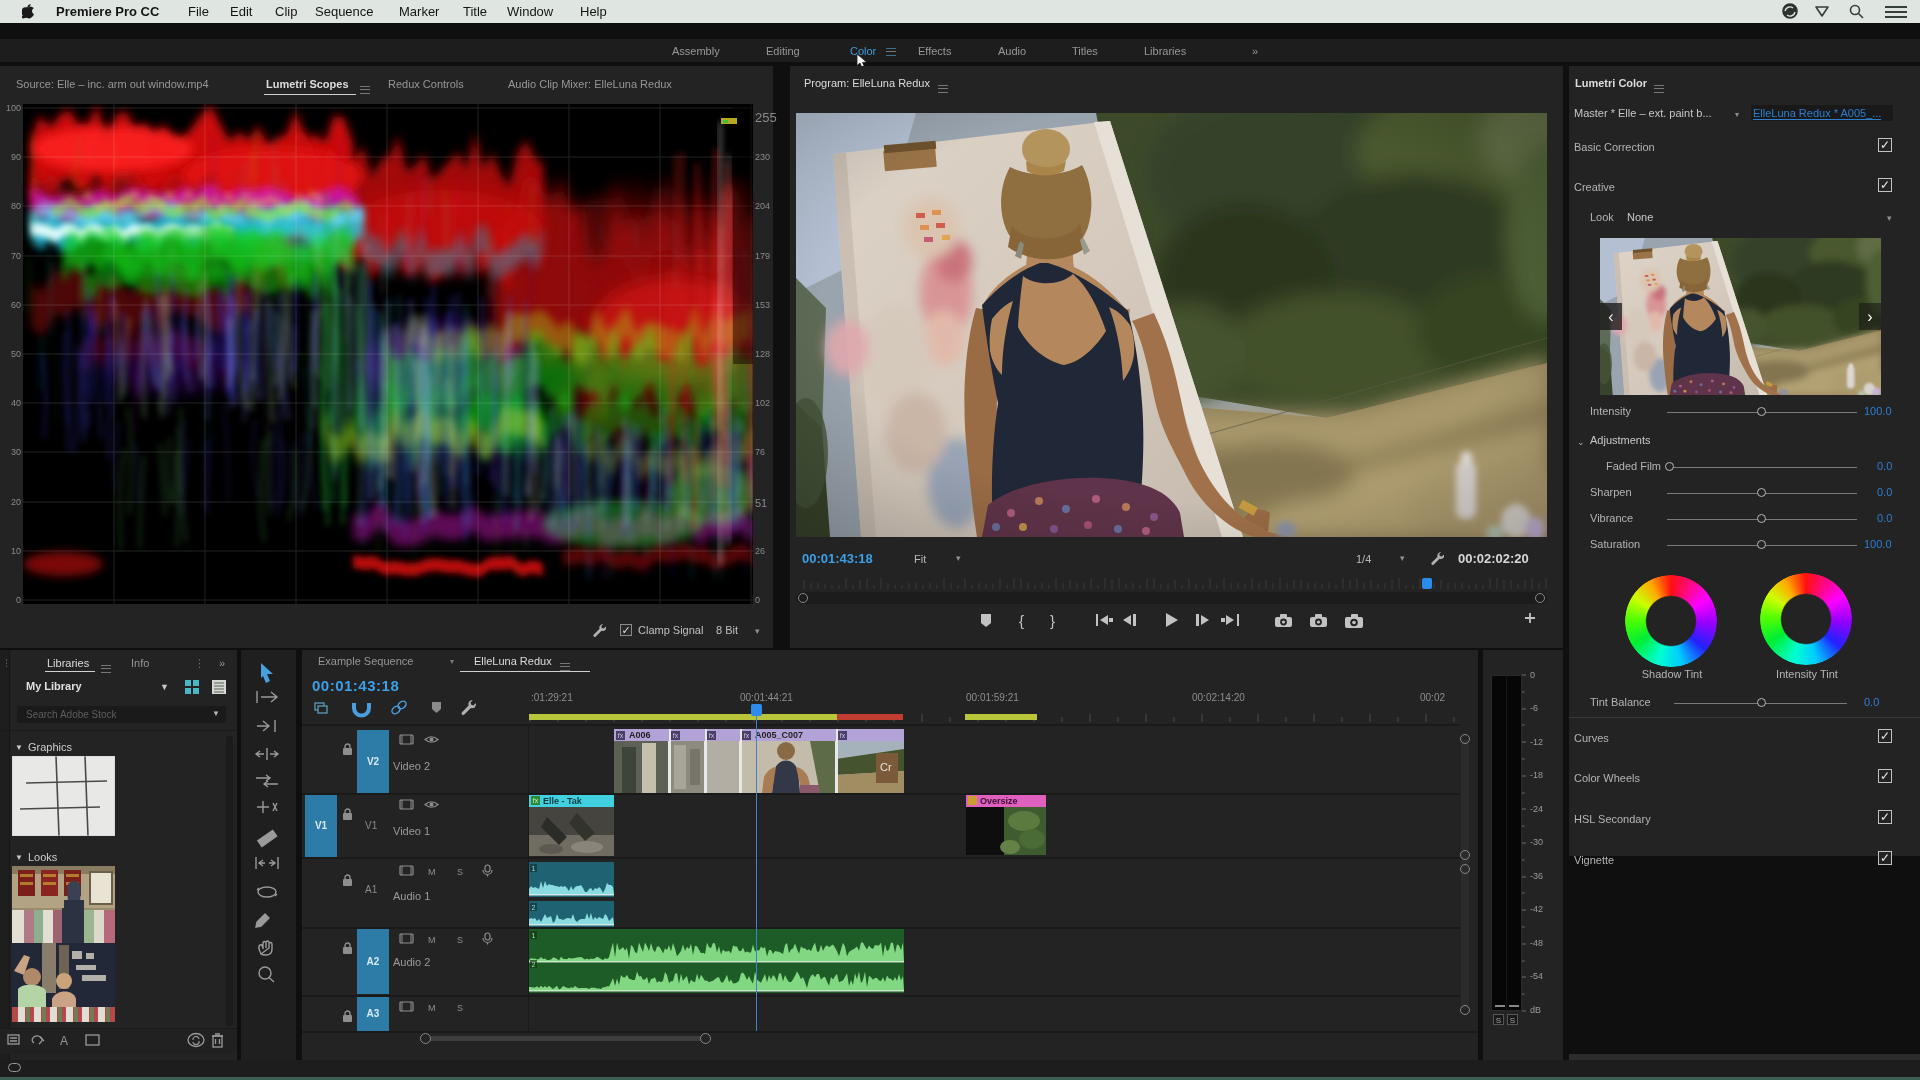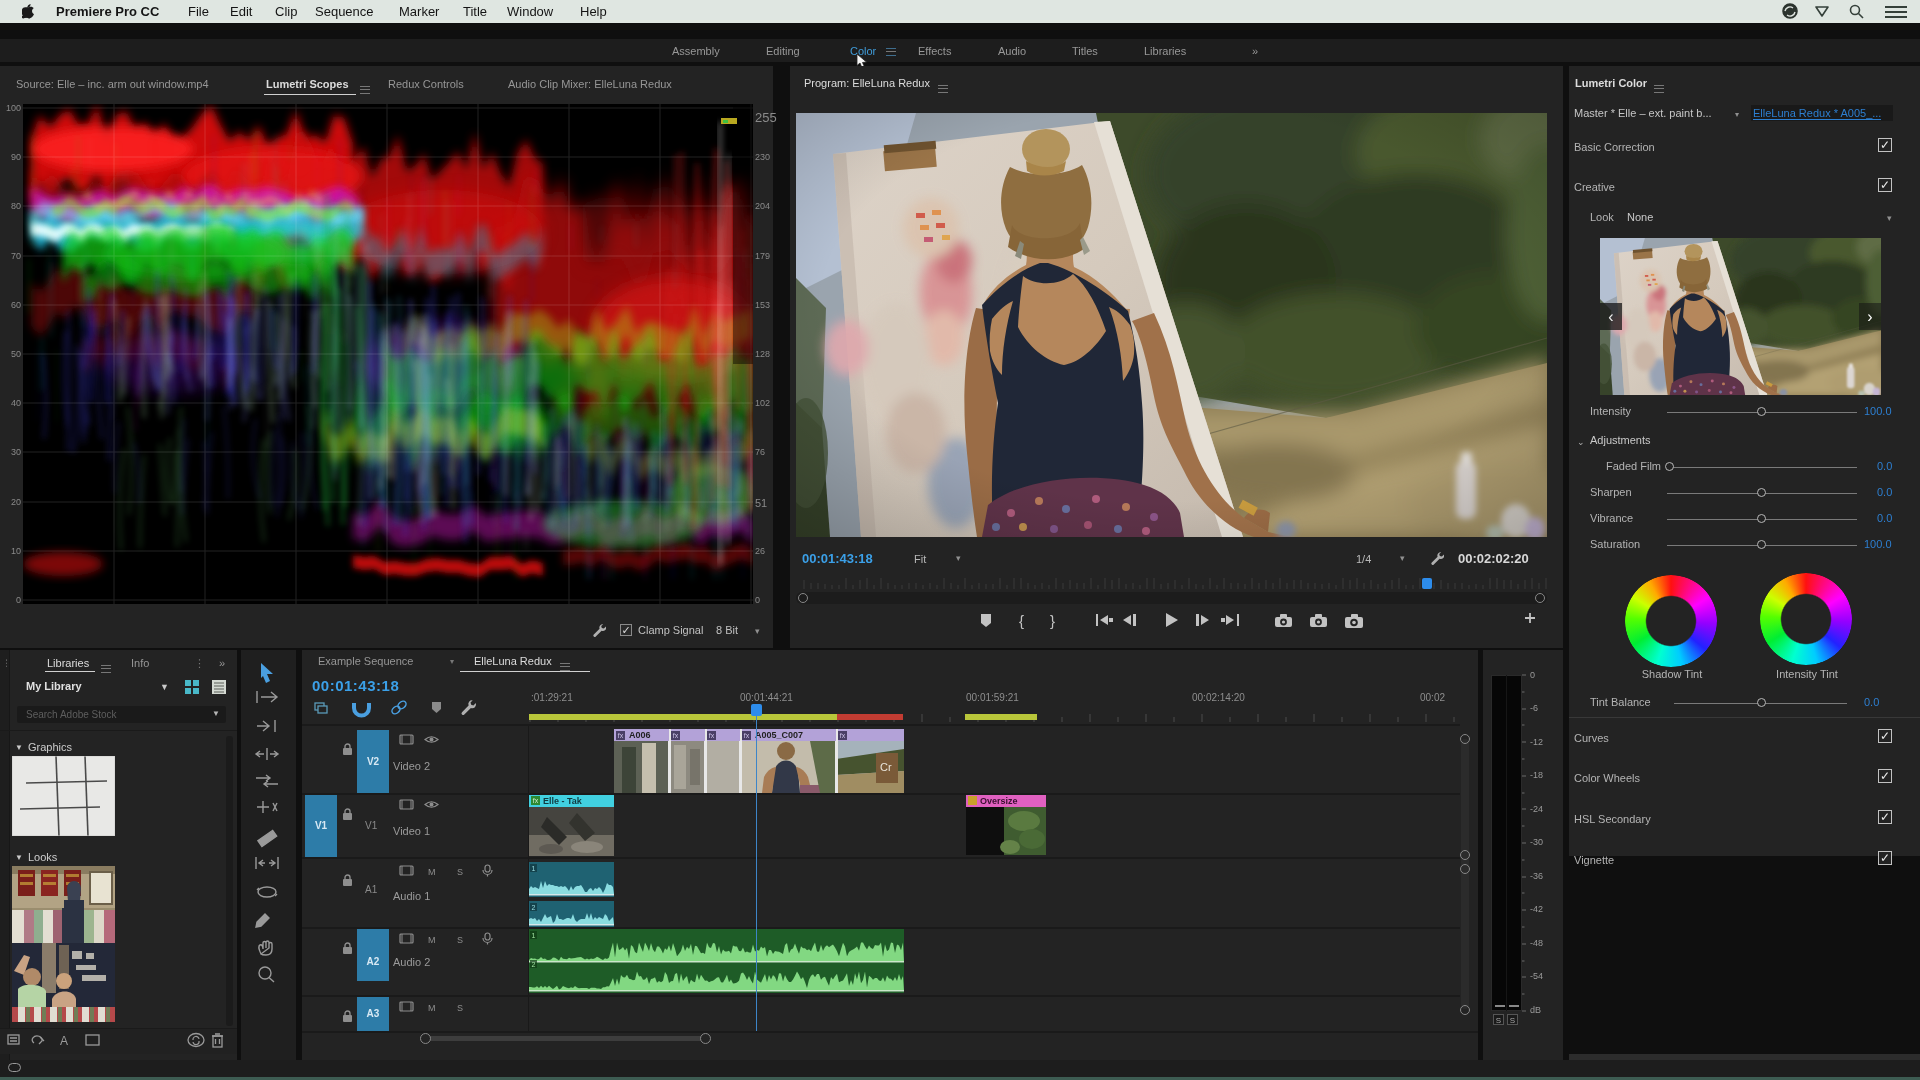--- a/index.html
+++ b/index.html
@@ -1418,21 +1418,21 @@
     <div id="th-v1">
       <div class="abs" style="left:3px;top:145px;width:32px;height:62px;background:#2d7ca8;color:#d8e9f4;font-size:10px;font-weight:bold;text-align:center;line-height:62px;">V1</div>
       <div class="abs" style="left:63px;top:170px;color:#8a8a8a;font-size:10px;">V1</div>
       <div class="abs" style="left:91px;top:175px;color:#9a9a9a;font-size:11px;">Video 1</div>
     </div>
     <div id="th-a1">
       <div class="abs" style="left:63px;top:234px;color:#8a8a8a;font-size:10px;">A1</div>
       <div class="abs" style="left:91px;top:240px;color:#9a9a9a;font-size:11px;">Audio 1</div>
     </div>
     <div id="th-a2">
-      <div class="abs" style="left:55px;top:279px;width:32px;height:52px;background:#2d7ca8;color:#d8e9f4;font-size:10px;font-weight:bold;text-align:center;line-height:65px;">A2</div>
+      <div class="abs" style="left:55px;top:279px;width:32px;height:65px;background:#2d7ca8;color:#d8e9f4;font-size:10px;font-weight:bold;text-align:center;line-height:65px;">A2</div>
       <div class="abs" style="left:91px;top:306px;color:#9a9a9a;font-size:11px;">Audio 2</div>
     </div>
     <div id="th-a3">
       <div class="abs" style="left:55px;top:347px;width:32px;height:34px;background:#2d7ca8;color:#d8e9f4;font-size:10px;font-weight:bold;text-align:center;line-height:34px;">A3</div>
       <div class="abs" style="left:63px;top:360px;color:#8a8a8a;font-size:10px;"></div>
     </div>
     
     <svg class="abs" style="left:38px;top:74px;" width="186" height="307" viewBox="0 0 186 307">
       <g fill="#8e8e8e" font-family="Liberation Sans" font-size="9">
 

